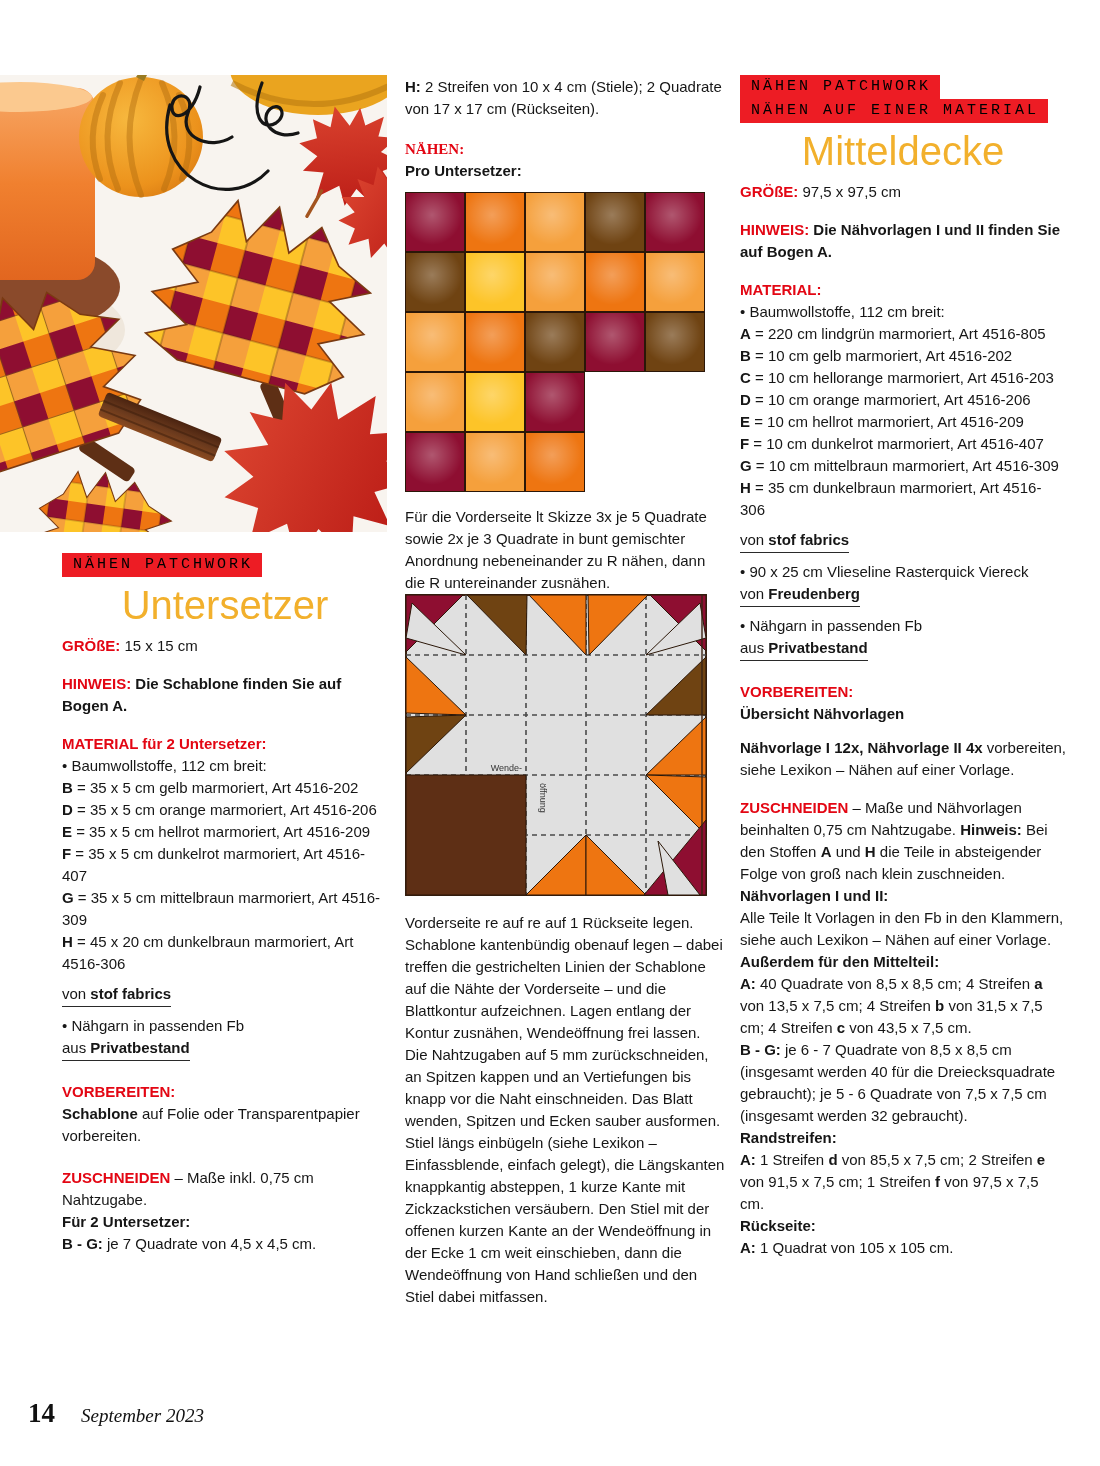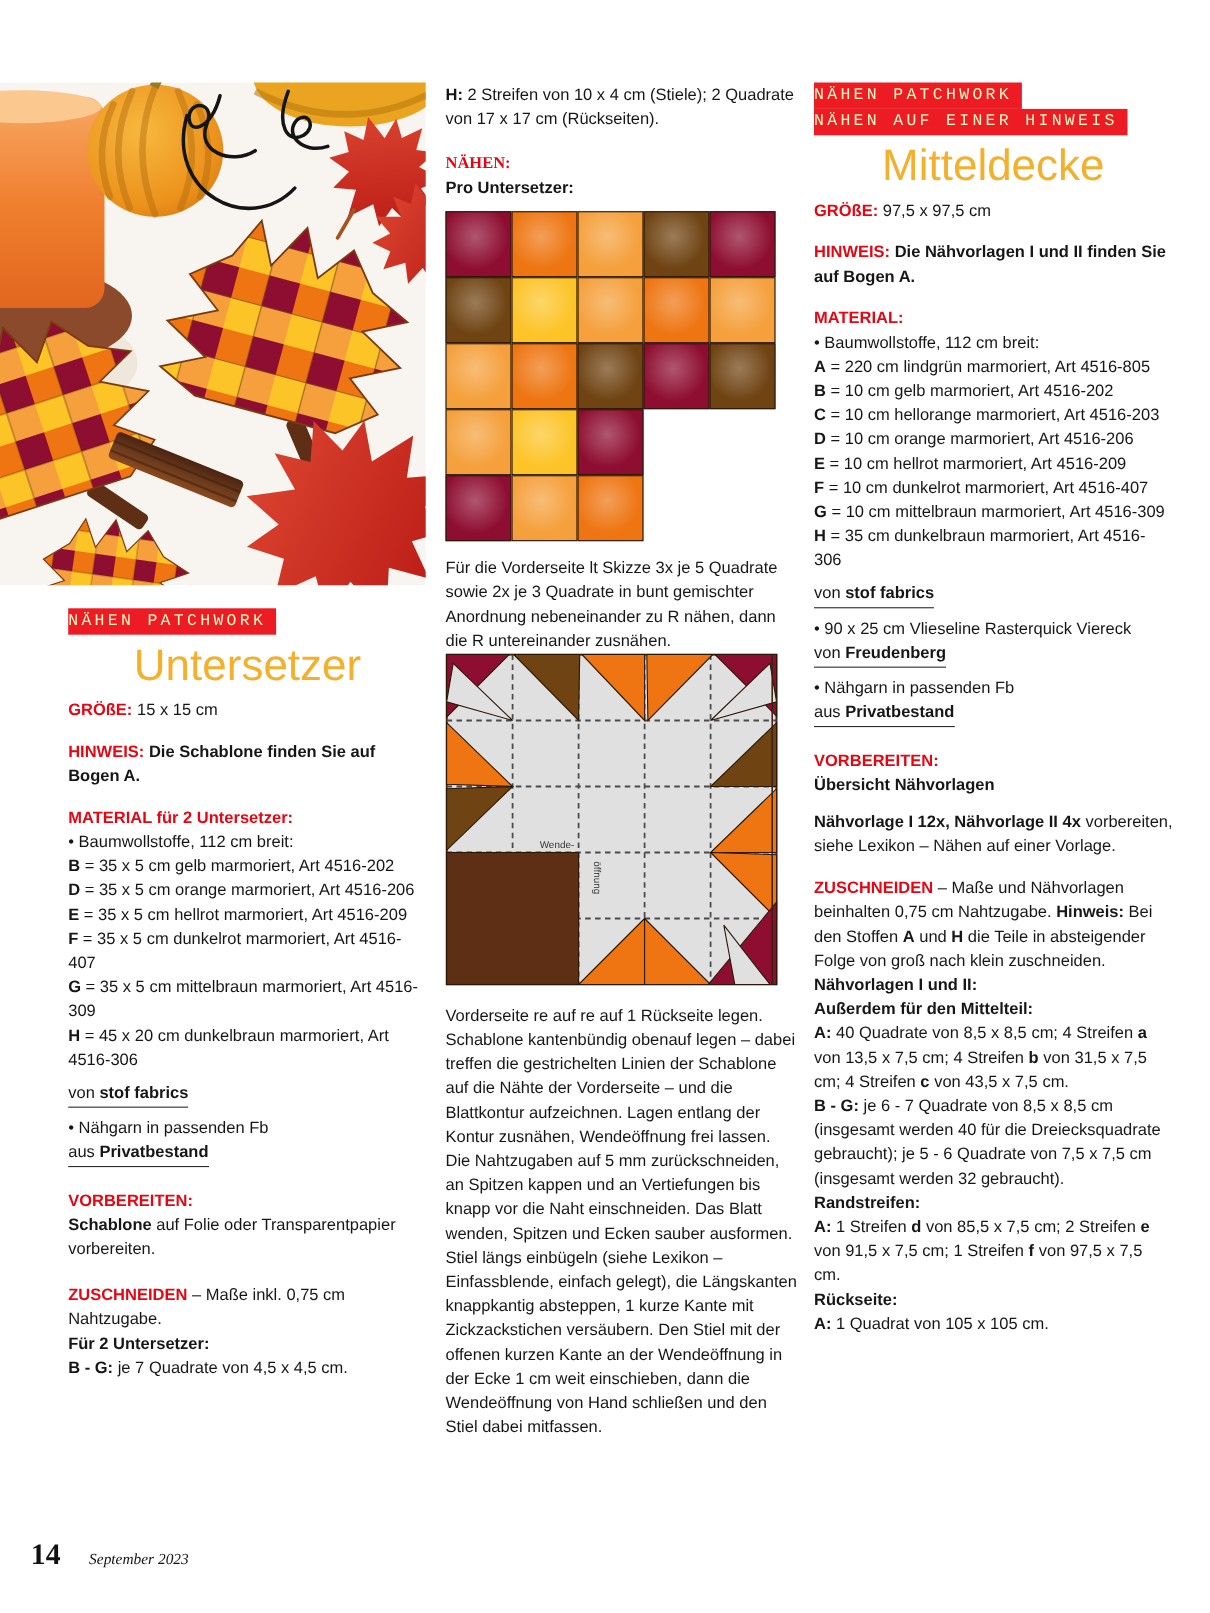--- a/index.html
+++ b/index.html
@@ -5,37 +5,37 @@
   html,body{margin:0;padding:0;background:#ffffff;}
   #page{position:relative;width:1100px;height:1466px;background:#ffffff;overflow:hidden;
         font-family:"Liberation Sans","DejaVu Sans",sans-serif;color:#161616;}
   .col{position:absolute;}
   #col-mid{left:405px;top:76px;width:322px;}
   #col-right{left:740px;top:75px;width:326px;}
   #col-left-text{left:62px;top:553px;width:326px;}
   p{margin:0;font-size:15px;line-height:22px;color:#161616;}
   .b{font-weight:700;}
   .red{color:#e30613;font-weight:700;}
-  .banner{display:inline-block;background:#ed1c24;color:#fef9c3;
+  .banner{display:inline-block;background:#ed1c24;color:#000000;
           font-family:"Liberation Mono","DejaVu Sans Mono",monospace;
-          font-size:15px;letter-spacing:3px;padding:4px 9px 5px 0;line-height:1;white-space:nowrap;}
+          font-size:15px;letter-spacing:3px;padding:4px 9px 5px 11px;line-height:1;white-space:nowrap;}
   h1.title{margin:6px 0 8px 0;font-size:40px;line-height:44px;font-weight:400;color:#f2b02c;text-align:center;}
   .mt8{margin-top:8px;} .mt12{margin-top:12px;}
   .mt16{margin-top:16px;} .mt18{margin-top:18px;font-family:Liberation Serif, serif;} .mt20{margin-top:20px;}
   .underline{display:inline-block;border-bottom:1.5px solid #2a2a2a;padding-bottom:1px;}
   
   #patchwork-diagram{position:relative;width:302px;height:302px;margin-top:10px;}
   .pcell{position:absolute;width:60px;height:60px;box-sizing:border-box;border:1px solid #2b1708;}
   .pcell::after{content:"";position:absolute;inset:0;
      background:radial-gradient(circle at 45% 38%, rgba(255,255,255,.30), rgba(255,255,255,0) 62%);}
   #template-diagram{margin-top:0;}
   #photo-wrap{position:absolute;left:0;top:75px;width:387px;height:457px;}
   #footer{position:absolute;left:28px;top:1398px;font-family:"Liberation Serif","DejaVu Serif",serif;}
   #footer .pageno{font-size:27px;font-weight:700;color:#111;}
-  #footer .issue{font-size:14px;font-style:italic;margin-left:26px;color:#111;margin-top:12px;}
+  #footer .issue{font-size:19px;font-style:italic;margin-left:26px;color:#111;margin-top:12px;}
 </style>
 </head>
 <body>
 
 <div id="page">
 
   <div id="photo-wrap">
     <svg width="387" height="457" viewBox="0 0 387 457">
       <defs>
         <linearGradient id="candleGrad" x1="0" y1="0" x2="0" y2="1">
@@ -208,21 +208,21 @@
     </div>
 
     <p class="mt12"><span>Vorderseite re auf re auf 1 Rückseite legen. Schablone kantenbündig obenauf legen – dabei treffen die gestrichelten Linien der Schablone auf die Nähte der Vorderseite – und die Blattkontur aufzeichnen. Lagen entlang der Kontur zusnähen, Wendeöffnung frei lassen. Die Nahtzugaben auf 5 mm zurückschneiden, an Spitzen kappen und an Vertiefungen bis knapp vor die Naht einschneiden. Das Blatt wenden, Spitzen und Ecken sauber ausformen. Stiel längs einbügeln (siehe Lexikon – Einfassblende, einfach gelegt), die Längskanten knappkantig absteppen, 1 kurze Kante mit Zickzackstichen versäubern. Den Stiel mit der offenen kurzen Kante an der Wendeöffnung in der Ecke 1 cm weit einschieben, dann die Wendeöffnung von Hand schließen und den Stiel dabei mitfassen.</span></p>
   </div>
 
   <div class="col" id="col-right">
     <div>
       <span class="banner">NÄHEN PATCHWORK</span>
     </div>
     <div class="banner-row">
-      <span class="banner">NÄHEN AUF EINER HINWEIS</span>
+      <span class="banner">NÄHEN AUF EINER MATERIAL</span>
     </div>
     <h1 class="title">Mitteldecke</h1>
     <p class="mt8"><span class="red">GRÖßE: </span><span>97,5 x 97,5 cm</span></p>
     <p class="mt16"><span class="red">HINWEIS: </span><span class="b">Die Nähvorlagen I und II finden Sie auf Bogen A.</span></p>
     <p class="mt16"><span class="red">MATERIAL:</span></p>
     <p><span>• Baumwollstoffe, 112 cm breit:</span></p>
     <p><span class="b">A</span><span> = 220 cm lindgrün marmoriert, Art 4516-805</span></p>
     <p><span class="b">B</span><span> = 10 cm gelb marmoriert, Art 4516-202</span></p>
     <p><span class="b">C</span><span> = 10 cm hellorange marmoriert, Art 4516-203</span></p>
     <p><span class="b">D</span><span> = 10 cm orange marmoriert, Art 4516-206</span></p>
@@ -233,20 +233,21 @@
     <p class="mt8"><span class="underline"><span>von </span><span class="b">stof fabrics</span></span></p>
     <p class="mt8"><span>• 90 x 25 cm Vlieseline Rasterquick Viereck</span></p>
     <p><span class="underline"><span>von </span><span class="b">Freudenberg</span></span></p>
     <p class="mt8"><span>• Nähgarn in passenden Fb</span></p>
     <p><span class="underline"><span>aus </span><span class="b">Privatbestand</span></span></p>
     <p class="mt20"><span class="red">VORBEREITEN:</span></p>
     <p><span class="b">Übersicht Nähvorlagen</span></p>
     <p class="mt12"><span class="b">Nähvorlage I 12x, Nähvorlage II 4x</span><span> vorbereiten, siehe Lexikon – Nähen auf einer Vorlage.</span></p>
     <p class="mt16"><span class="red">ZUSCHNEIDEN</span><span> – Maße und Nähvorlagen beinhalten 0,75 cm Nahtzugabe. </span><span class="b">Hinweis:</span><span> Bei den Stoffen </span><span class="b">A</span><span> und </span><span class="b">H</span><span> die Teile in absteigender Folge von groß nach klein zuschneiden.</span></p>
     <p><span class="b">Nähvorlagen I und II:</span></p>
+    <p><span>Alle Teile lt Vorlagen in den Fb in den Klammern, siehe auch Lexikon – Nähen auf einer Vorlage.</span></p>
     <p><span class="b">Außerdem für den Mittelteil:</span></p>
     <p><span class="b">A:</span><span> 40 Quadrate von 8,5 x 8,5 cm; 4 Streifen </span><span class="b">a</span><span> von 13,5 x 7,5 cm; 4 Streifen </span><span class="b">b</span><span> von 31,5 x 7,5 cm; 4 Streifen </span><span class="b">c</span><span> von 43,5 x 7,5 cm.</span></p>
     <p><span class="b">B - G:</span><span> je 6 - 7 Quadrate von 8,5 x 8,5 cm (insgesamt werden 40 für die Dreiecksquadrate gebraucht); je 5 - 6 Quadrate von 7,5 x 7,5 cm (insgesamt werden 32 gebraucht).</span></p>
     <p><span class="b">Randstreifen:</span></p>
     <p><span class="b">A:</span><span> 1 Streifen </span><span class="b">d</span><span> von 85,5 x 7,5 cm; 2 Streifen </span><span class="b">e</span><span> von 91,5 x 7,5 cm; 1 Streifen </span><span class="b">f</span><span> von 97,5 x 7,5 cm.</span></p>
     <p><span class="b">Rückseite:</span></p>
     <p><span class="b">A:</span><span> 1 Quadrat von 105 x 105 cm.</span></p>
   </div>
 
   <div id="footer">

